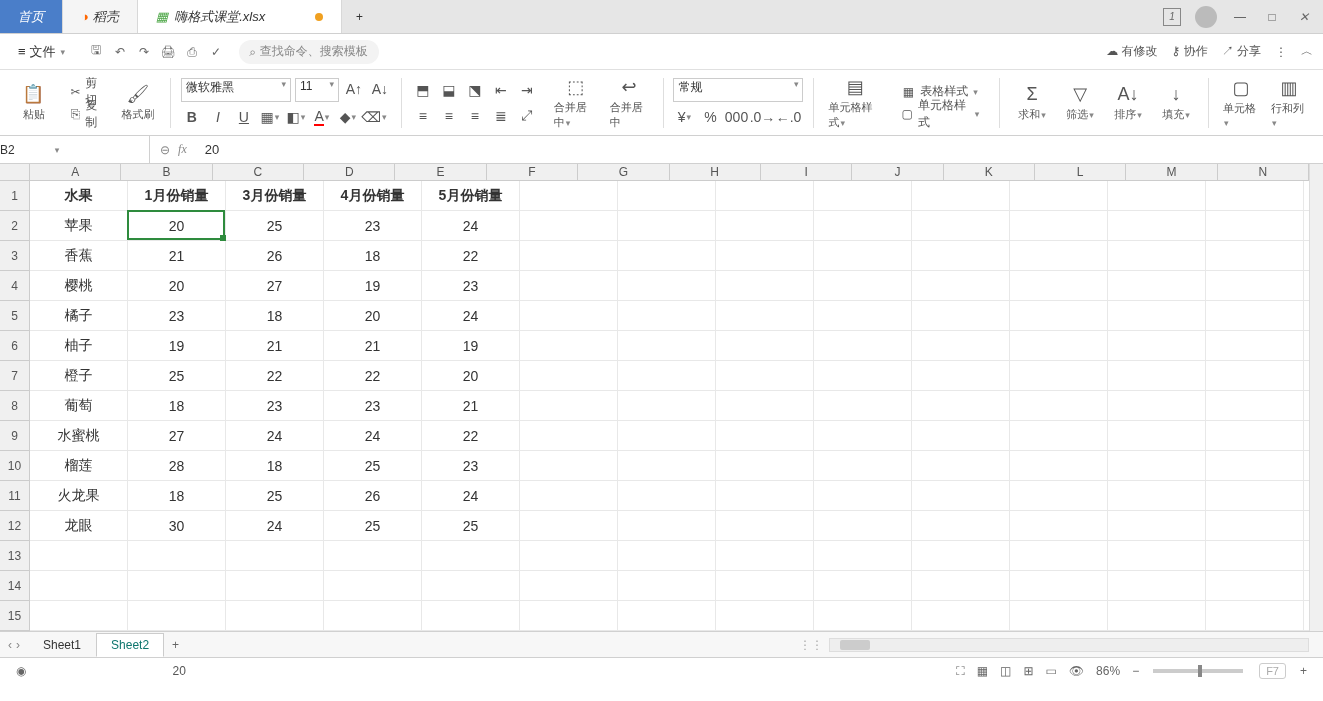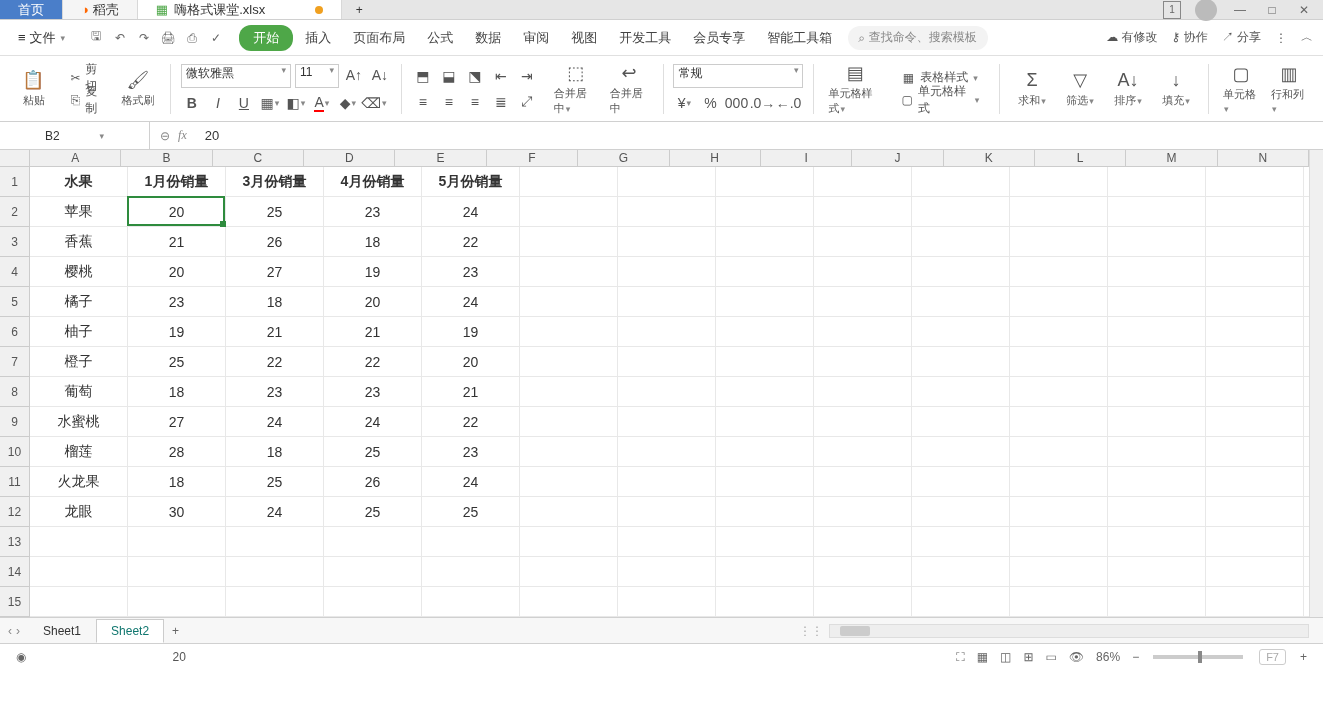--- a/index.html
+++ b/index.html
@@ -1,18 +1,18 @@
 <!DOCTYPE html>
 <html><head>
 <meta charset="utf-8">
 <style>
 * { box-sizing: border-box; margin: 0; padding: 0; font-family: "Microsoft YaHei", sans-serif; }
 body { width: 1323px; height: 701px; background: #fff; overflow: hidden; font-size: 12px; color: #333; }
 
-.top-tabs { height: 20px; background: #e6e6e6; display: flex; align-items: stretch; border-bottom: 1px solid #d0d0d0; }
+.top-tabs { height: 34px; background: #e6e6e6; display: flex; align-items: stretch; border-bottom: 1px solid #d0d0d0; font-style: italic; }
 .top-tab { padding: 0 18px; display: flex; align-items: center; font-size: 13px; cursor: pointer; border-right: 1px solid #d8d8d8; }
 .top-tab.home { background: #4a7ec9; color: #fff; }
 .top-tab.dk { background: #f5f5f5; }
 .top-tab.file { background: #fff; position: relative; }
 .dot-unsaved { width: 8px; height: 8px; background: #f0a020; border-radius: 50%; margin-left: 50px; }
 .tab-add { width: 34px; display: flex; align-items: center; justify-content: center; cursor: pointer; }
 .top-tabs .spacer { flex: 1; }
 .win-ctrl { display: flex; align-items: center; gap: 14px; padding: 0 10px; }
 .win-btn { width: 18px; height: 18px; display: flex; align-items: center; justify-content: center; cursor: pointer; color: #666; }
 .avatar { width: 22px; height: 22px; border-radius: 50%; background: #bbb; }
@@ -38,21 +38,21 @@
 .combo { display: flex; border: 1px solid #ccc; height: 24px; padding: 0 4px; font-size: 12px; }
 .combo.font { width: 110px; }
 .combo.size { width: 44px; }
 .combo.numfmt { width: 130px; }
 .icon-row { display: flex; gap: 4px; }
 .tool-ic { width: 22px; height: 22px; display: flex; align-items: center; justify-content: center; cursor: pointer; color: #555; font-size: 14px; }
 .tool-ic.sel { font-weight: bold; }
 .dd { font-size: 9px; color: #888; margin-left: 1px; }
 
 .namebox-row { height: 28px; display: flex; align-items: center; border-bottom: 1px solid #d0d0d0; }
-.namebox { width: 150px; height: 28px; border-right: 1px solid #d0d0d0; display: flex; align-items: center; justify-content: center; font-size: 12px; }
+.namebox { width: 150px; height: 28px; border-right: 1px solid #d0d0d0; display: flex; align-items: center; justify-content: flex-start; font-size: 12px; }
 .nb-tools { display: flex; align-items: center; gap: 8px; padding: 0 10px; color: #888; }
 .formula-bar { flex: 1; padding: 0 8px; font-size: 13px; }
 
 .grid-wrap { position: relative; height: 467px; display: flex; }
 .corner { width: 30px; height: 22px; background: #f0f0f0; border-right: 1px solid #ccc; border-bottom: 1px solid #ccc; }
 .col-headers { display: flex; height: 22px; }
 .col-h { background: #f0f0f0; border-right: 1px solid #ccc; border-bottom: 1px solid #ccc; display: flex; align-items: center; justify-content: center; font-size: 12px; color: #555; }
 .row-headers { display: flex; flex-direction: column; width: 30px; }
 .row-h { height: 30px; background: #f0f0f0; border-right: 1px solid #ccc; border-bottom: 1px solid #ccc; display: flex; align-items: center; justify-content: center; font-size: 12px; color: #555; }
 .grid-body { position: relative; }
@@ -108,32 +108,20 @@
 
 <div class="menubar">
   <div class="file-btn">≡ <span>文件</span> <span class="dd">▾</span></div>
   <div id="qa-icons" style="display:flex;gap:6px;margin:0 8px;">
       <span class="qa-icon">🖫</span>
       <span class="qa-icon">↶</span>
       <span class="qa-icon">↷</span>
       <span class="qa-icon">🖨</span>
       <span class="qa-icon">⎙</span>
       <span class="qa-icon">✓</span>
-    </div>
-  <div id="menu-items" style="display:flex;gap:2px;">
-      <div class="menu-tab active">开始</div>
-      <div class="menu-tab">插入</div>
-      <div class="menu-tab">页面布局</div>
-      <div class="menu-tab">公式</div>
-      <div class="menu-tab">数据</div>
-      <div class="menu-tab">审阅</div>
-      <div class="menu-tab">视图</div>
-      <div class="menu-tab">开发工具</div>
-      <div class="menu-tab">会员专享</div>
-      <div class="menu-tab">智能工具箱</div>
     </div>
   <div class="search-cmd">
     <span style="margin-right:4px;">⌕</span>
     <span>查找命令、搜索模板</span>
   </div>
   <div class="spacer"></div>
   <div class="right-links">
     <span>☁ <span>有修改</span></span>
     <span>⚷ <span>协作</span></span>
     <span>↗ <span>分享</span></span>

